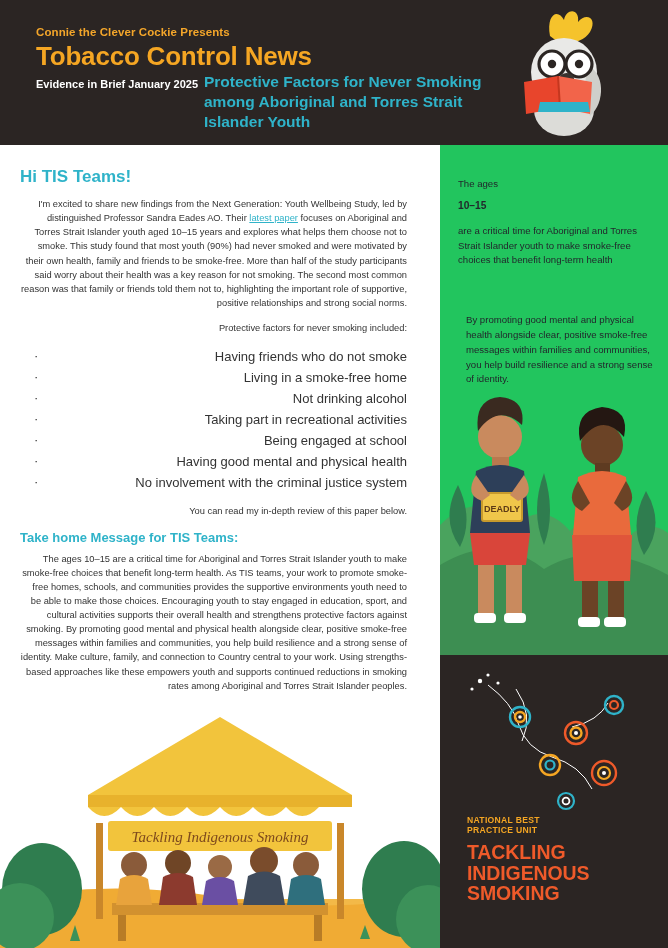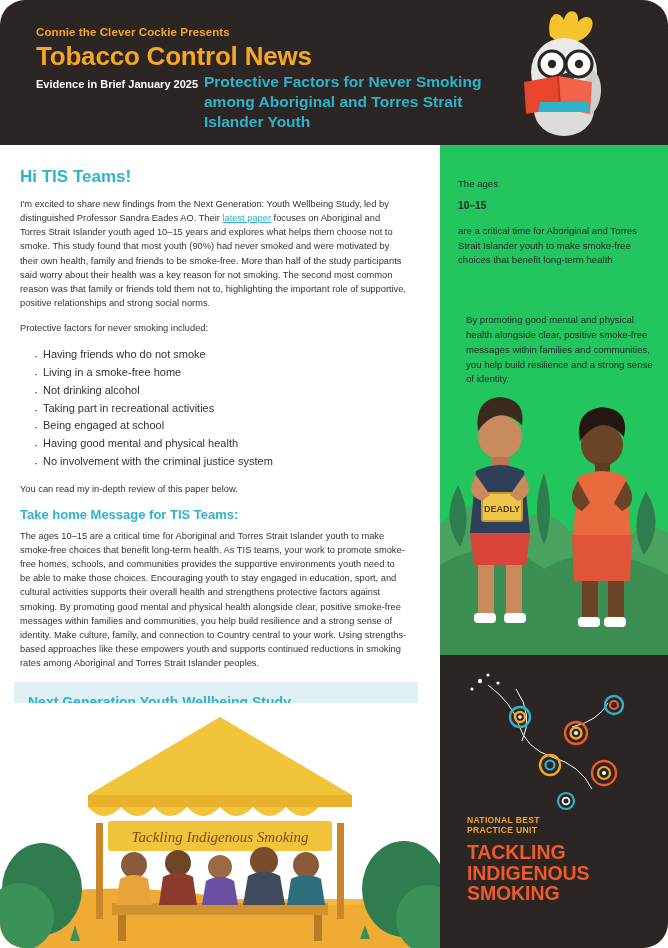--- a/index.html
+++ b/index.html
@@ -7,21 +7,20 @@
     margin: 0; padding: 0;
     background: #ffffff;
     font-family: "Liberation Sans", sans-serif;
   }
   #page {
     position: relative;
     width: 668px;
     height: 948px;
     overflow: hidden;
     background: #ffffff;
-    border-radius: 25px;
   }
 
   
   .header {
     position: absolute;
     left: 0; top: 0;
     width: 668px; height: 145px;
     background: #2b2523;
     overflow: hidden;
   }
@@ -85,37 +84,38 @@
     color: #2fb3c9;
     font-size: 17px;
     font-weight: bold;
     margin: 0 0 10px 0;
   }
   p.body {
     color: #333333;
     font-size: 9.3px;
     line-height: 1.52;
     margin: 0 0 11px 0;
-    text-align: left;
+    text-align: right;
   }
   p.body a, .link {
     color: #2fb3c9;
     text-decoration: underline;
   }
   ul.factors {
     margin: 0 0 11px 0;
     padding-left: 14px;
     list-style: none;
   }
   ul.factors li {
     color: #333333;
-    font-size: 11px;
+    font-size: 13px;
     line-height: 1.62;
     position: relative;
     padding-left: 9px;
+    text-align: right;
   }
   ul.factors li:before {
     content: "·";
     position: absolute;
     left: 0; top: -1px;
     font-size: 13px;
     color: #333;
   }
   h2.takehome {
     color: #2fb3c9;

